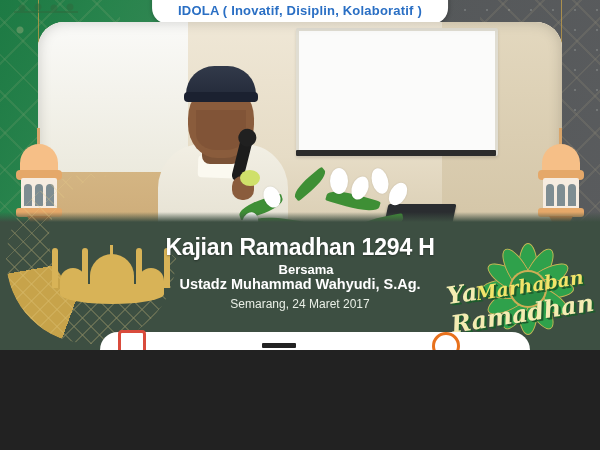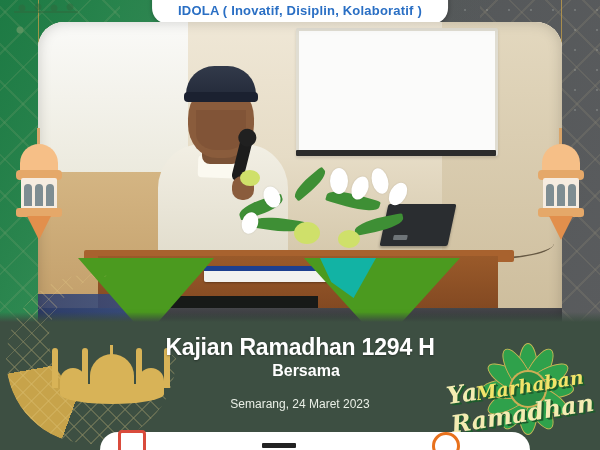--- a/index.html
+++ b/index.html
@@ -1,17 +1,17 @@
 <!DOCTYPE html>
 <html><head>
 <meta charset="utf-8">
 <style>
   html,body{margin:0;padding:0;background:#222;}
   #poster{
-    position:relative;width:600px;height:450px;overflow:hidden;
+    position:relative;width:600px;height:350px;overflow:hidden;
     font-family:"Liberation Sans",sans-serif;
     background:#a3a3a3;
   }
 
   
   .bg-base{position:absolute;inset:0;
     background:linear-gradient(105deg,#1f7a44 0%,#2e8b52 16%,#4c6a58 40%,#55585a 62%,#5a5c5e 100%);}
   .bg-diag{position:absolute;inset:0;
     background:linear-gradient(118deg,rgba(29,122,68,.95) 0%,rgba(45,135,80,.75) 22%,rgba(80,95,85,.25) 45%,rgba(90,92,94,0) 60%);}
   .bg-dots{position:absolute;left:300px;top:0;width:300px;height:120px;opacity:.18;
@@ -131,21 +131,21 @@
             mask:radial-gradient(circle at 62% 38%, transparent 62px, #000 63px);}
   .mosque{position:absolute;left:52px;bottom:40px;width:120px;height:64px;}
   .m-dome{position:absolute;left:38px;bottom:22px;width:44px;height:34px;background:#d8b357;border-radius:24px 24px 0 0;}
   .m-dome:after{content:"";position:absolute;left:20px;top:-9px;width:3px;height:10px;background:#d8b357;}
   .m-side{position:absolute;bottom:22px;width:26px;height:20px;background:#d8b357;border-radius:14px 14px 0 0;}
   .m-base{position:absolute;left:8px;bottom:6px;width:104px;height:20px;background:#d8b357;border-radius:0 0 50% 50%;}
   .minaret{position:absolute;bottom:22px;width:6px;height:40px;background:#d8b357;border-radius:3px 3px 0 0;}
 
   
   .title{position:absolute;left:0;right:0;top:12px;text-align:center;font-size:23px;font-weight:bold;color:#ffffff;letter-spacing:-.2px;text-shadow:0 1px 2px rgba(0,0,0,.35);}
-  .bersama{position:absolute;left:12px;right:0;top:40px;text-align:center;font-size:16px;font-weight:bold;color:#ffffff;}
+  .bersama{position:absolute;left:12px;right:0;top:40px;text-align:center;font-size:13px;font-weight:bold;color:#ffffff;}
   .ustadz{position:absolute;left:0;right:0;top:54px;text-align:center;font-size:14.5px;font-weight:bold;color:#ffffff;}
   .place{position:absolute;left:0;right:0;top:75px;text-align:center;font-size:12px;color:#e9efe6;}
 
   
   .marhaban{position:absolute;right:2px;bottom:-4px;width:150px;height:132px;}
   .mandala{position:absolute;right:4px;bottom:2px;width:132px;height:126px;}
   .petal{position:absolute;left:50%;top:50%;width:20px;height:46px;background:#2fa14b;border-radius:50% 50% 50% 50%/60% 60% 40% 40%;transform-origin:50% 100%;box-shadow:inset 0 0 0 1px #cfae55;}
   .mand-core{position:absolute;left:50%;top:50%;width:34px;height:34px;margin:-17px 0 0 -17px;background:#2a8c43;border-radius:50%;box-shadow:0 0 0 2px #cfae55;}
   .script1{position:absolute;right:14px;bottom:58px;font-size:19px;font-style:italic;font-weight:bold;color:#f2e46a;
     transform:rotate(-9deg);text-shadow:1px 1px 0 #1d5c2c,2px 2px 0 #1d5c2c;font-family:"DejaVu Serif",serif;}
@@ -261,21 +261,22 @@
       <div class="m-side" style="left:86px"></div>
       <div class="minaret" style="left:0px"></div>
       <div class="minaret" style="left:30px"></div>
       <div class="minaret" style="left:84px"></div>
       <div class="minaret" style="left:112px"></div>
       <div class="m-base"></div>
     </div>
 
     <div class="title">Kajian Ramadhan 1294 H</div>
     <div class="bersama">Bersama</div>
-    <div class="place">Semarang, 24 Maret 2023</div>
+    <div class="ustadz">Ustadz Muhammad Wahyudi, S.Ag.</div>
+    <div class="place">Semarang, 24 Maret 2017</div>
 
     <div class="marhaban">
       <div class="mandala">
         <div class="petal" style="transform:translate(-50%,-100%) rotate(0deg)"></div>
         <div class="petal" style="transform:translate(-50%,-100%) rotate(30deg)"></div>
         <div class="petal" style="transform:translate(-50%,-100%) rotate(60deg)"></div>
         <div class="petal" style="transform:translate(-50%,-100%) rotate(90deg)"></div>
         <div class="petal" style="transform:translate(-50%,-100%) rotate(120deg)"></div>
         <div class="petal" style="transform:translate(-50%,-100%) rotate(150deg)"></div>
         <div class="petal" style="transform:translate(-50%,-100%) rotate(180deg)"></div>

